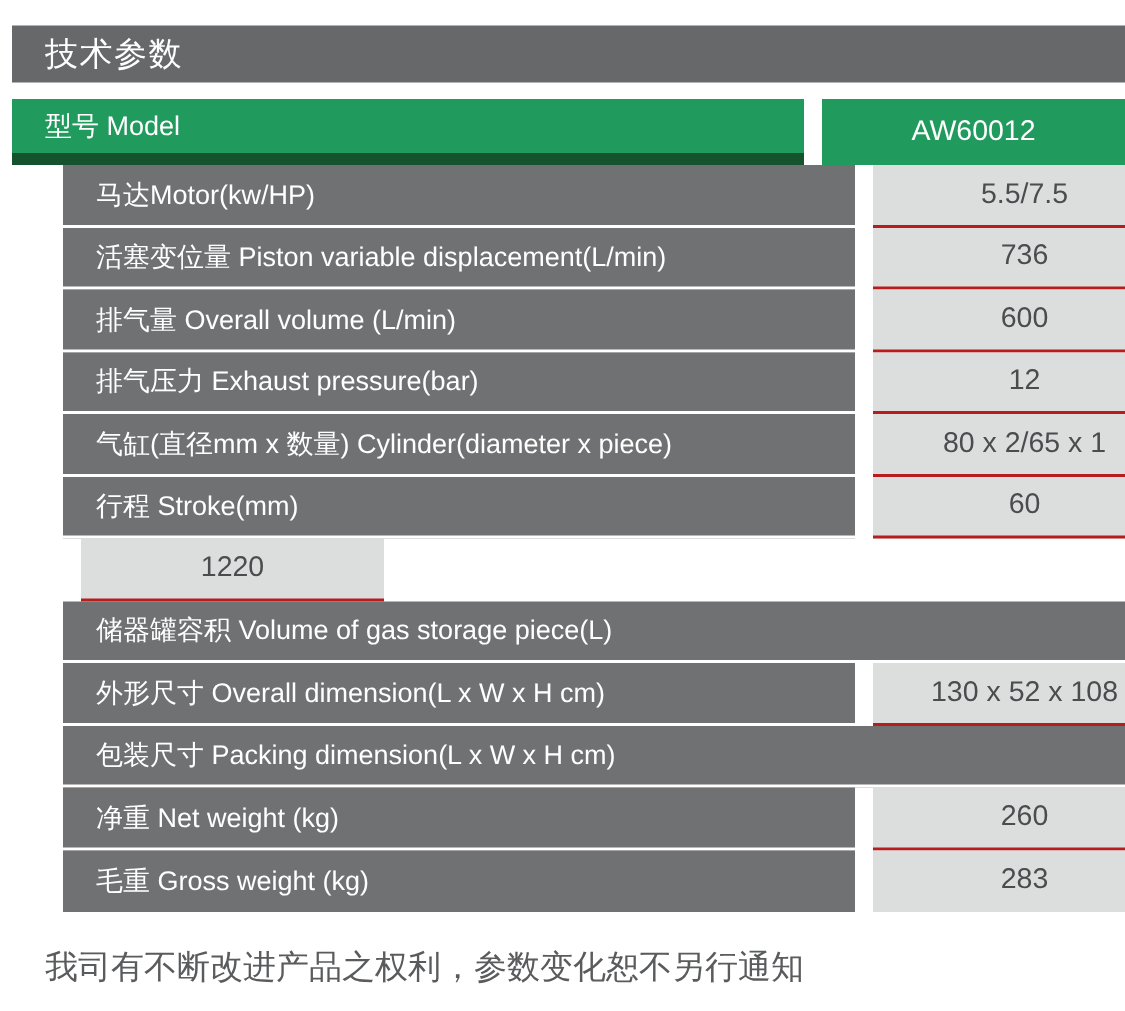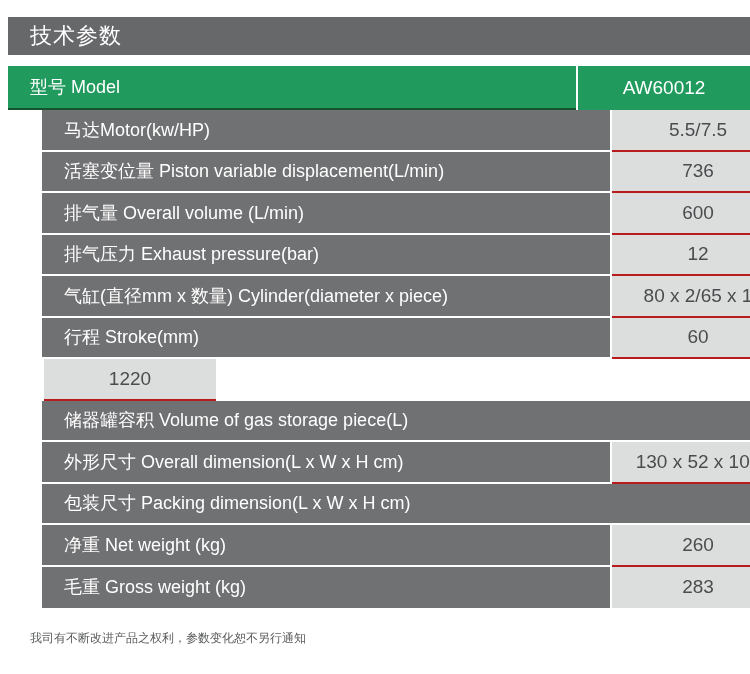--- a/index.html
+++ b/index.html
@@ -43,35 +43,35 @@
     display: flex;
     align-items: center;
   }
   .cell.label {
     flex: 1 1 auto;
     padding-left: 22px;
     color: #ffffff;
     font-size: 18px;
   }
   .cell.value {
-    width: 172px;
-    margin-left: 2px;
+    width: 202px;
+    margin-left: 12px;
     justify-content: center;
     font-size: 19px;
   }
   
   .row.model-row {
     height: 44px;
   }
   .row.model-row .cell {
     background: #219a5e;
     color: #ffffff;
   }
   .row.model-row .cell.label {
-    border-bottom: 2px solid #14532d;
+    border-bottom: 8px solid #14532d;
   }
   .row.model-row .cell.value {
     font-size: 19px;
   }
   
   .row.data-row {
     height: 41.5px;
     padding-left: 34px;
   }
   .row.data-row .cell.label {
@@ -87,21 +87,21 @@
     border-bottom: none;
   }
   .row.data-row:last-child .cell.value {
     border-bottom: none;
     text-align: center;
   }
   .disclaimer {
     margin-top: 22px;
     padding-left: 22px;
     color: #5a5b5d;
-    font-size: 12px;
+    font-size: 22px;
   }
 </style>
 </head>
 <body>
 
 <div class="page">
   <div class="sheet">
 
     <div class="title-bar">
       <span>技术参数</span>

